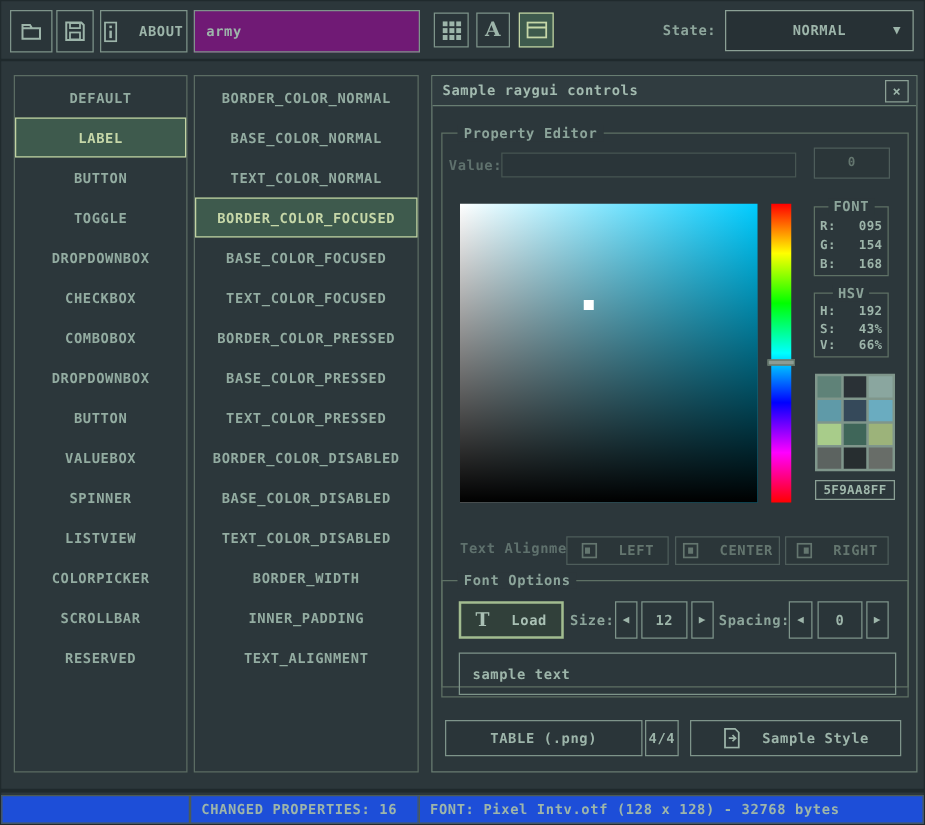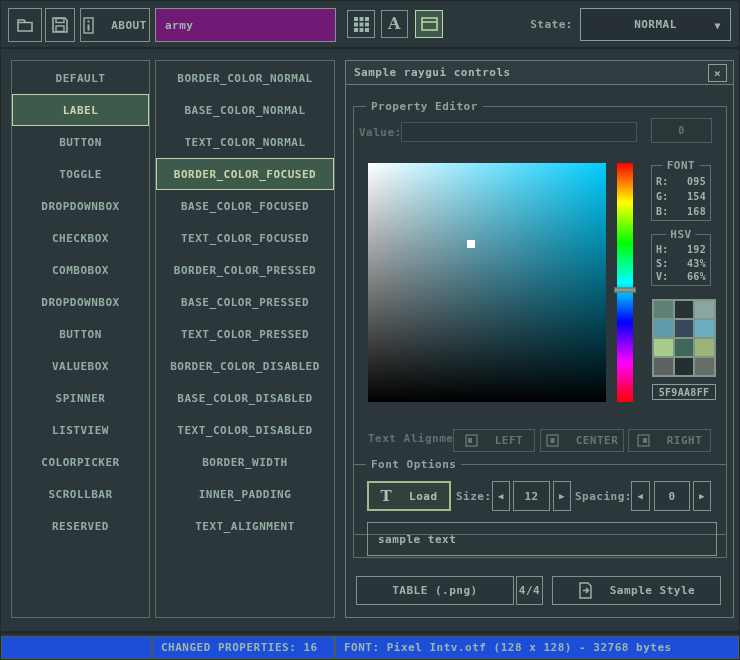--- a/index.html
+++ b/index.html
@@ -64,21 +64,21 @@
             border:1px solid #8ba095; background:#2f3a3e; color:#9db5aa;
             display:flex; align-items:center; justify-content:center;
             font-size:11px; cursor:pointer; }
 
   .groupbox { position:absolute; border:1px solid #5e7165; }
   .legend { position:absolute; top:-7px; left:12px; background:#2c373b;
             padding:0 5px; color:#8ca49a; white-space:nowrap; }
   .legend.centered { left:50%; transform:translateX(-50%); padding:0 4px; }
 
   .pe-group { left:7px; top:45px; width:374px; height:452px; }
-  .fo-group { left:7px; top:403px; width:374px; height:71px; }
+  .fo-group { left:7px; top:403px; width:374px; height:86px; }
 
   .value-label { position:absolute; left:5px; top:16px; height:18px; display:flex;
             align-items:center; color:#5f716d; }
   .value-input { position:absolute; left:47px; top:15px; width:236px; height:20px;
             background:#2a3539; border:1px solid #47565
 3; border:1px solid #475653; color:#64766f; font:inherit; letter-spacing:inherit;
             padding:0 6px; outline:none; }
   .value-btn { left:297px; top:11px; width:61px; height:25px; font-size:10px; }
 
   .sv-panel { position:absolute; left:14px; top:56px; width:238px; height:239px; cursor:crosshair; }

